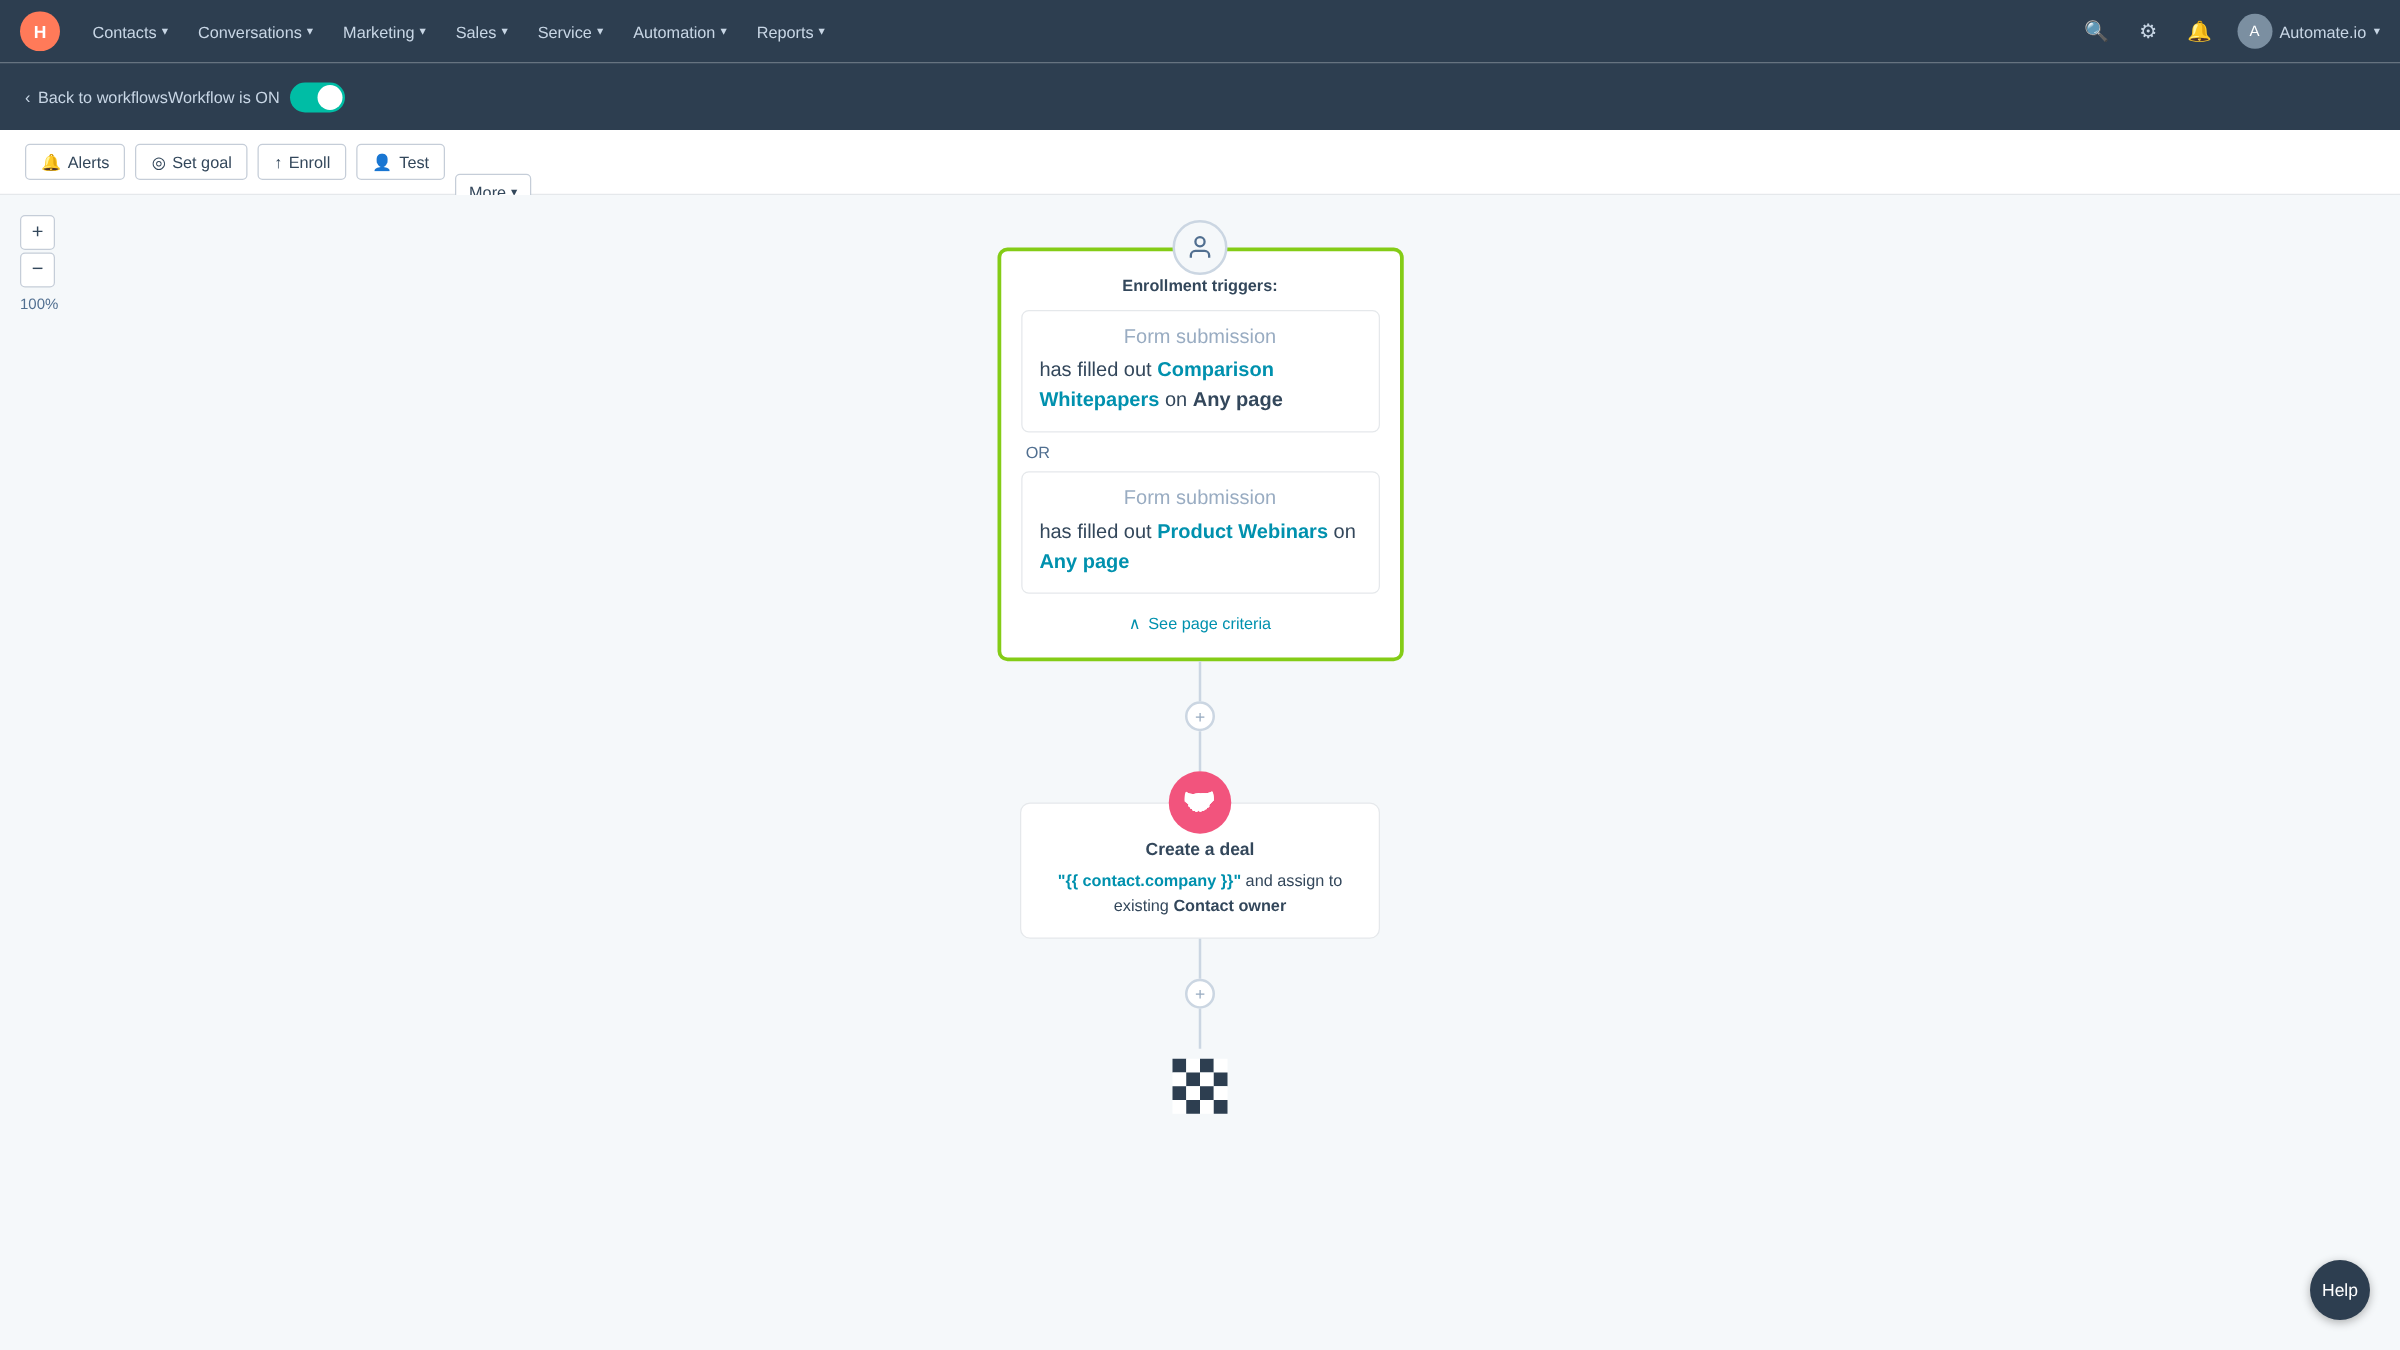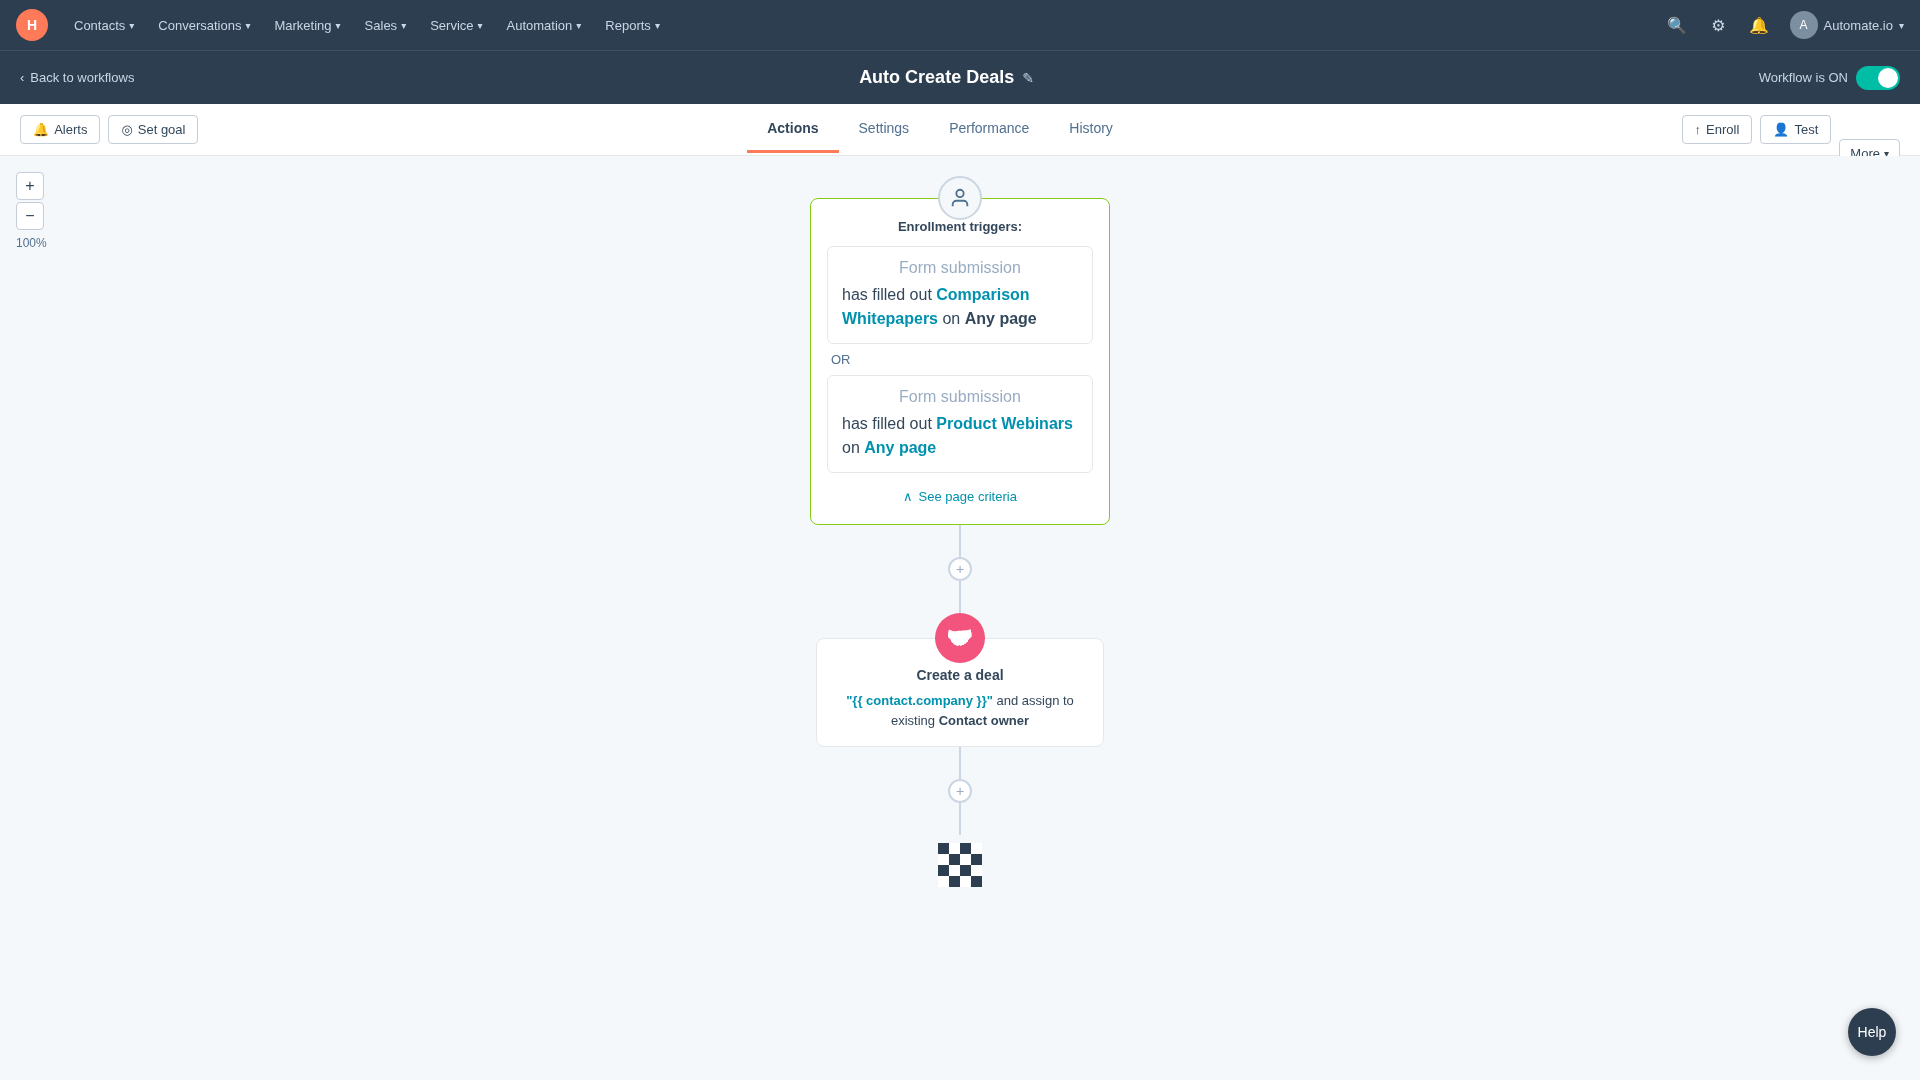--- a/index.html
+++ b/index.html
@@ -252,23 +252,23 @@
       display: flex;
       flex-direction: column;
       align-items: center;
       padding: 20px 0 60px 0;
       min-height: 100%;
     }
 
     
     .enrollment-card {
       background: #fff;
-      border: 1px solid #84cc16;
+      border: 3px solid #84cc16;
       border-radius: 8px;
-      width: 300px;
+      width: 325px;
       padding: 16px;
       position: relative;
     }
 
     .card-icon-circle {
       width: 44px;
       height: 44px;
       border-radius: 50%;
       background: #f5f8fa;
       border: 2px solid #cbd6e2;
@@ -475,57 +475,39 @@
       <span style="font-size:10px; color:#c8d6e5;">▾</span>
     </div>
   </div>
 </div>
 
 <div class="workflow-header">
   <div class="back-btn">
     <span>‹</span>
     <span>Back to workflows</span>
   </div>
-  <div class="workflow-title-area">
-    <span class="workflow-title">Auto Create Deals</span>
-    <span class="edit-icon">✎</span>
-  </div>
   <div class="workflow-toggle-area">
     <span class="workflow-on-label">Workflow is ON</span>
     <div class="toggle-switch">
       <div class="toggle-knob"></div>
       <span class="toggle-check">✓</span>
     </div>
   </div>
 </div>
 
 <div class="action-bar">
   <button class="action-btn">
     <span>🔔</span>
     <span>Alerts</span>
   </button>
   <button class="action-btn">
     <span>◎</span>
     <span>Set goal</span>
   </button>
 
-  <div class="tabs-area">
-    <div class="tab active">
-      <span>Actions</span>
-    </div>
-    <div class="tab">
-      <span>Settings</span>
-    </div>
-    <div class="tab">
-      <span>Performance</span>
-    </div>
-    <div class="tab">
-      <span>History</span>
-    </div>
-  </div>
 
   <div class="right-actions">
     <button class="enroll-btn">
       <span>↑</span>
       <span>Enroll</span>
     </button>
     <button class="test-btn">
       <span>👤</span>
       <span>Test</span>
     </button>

